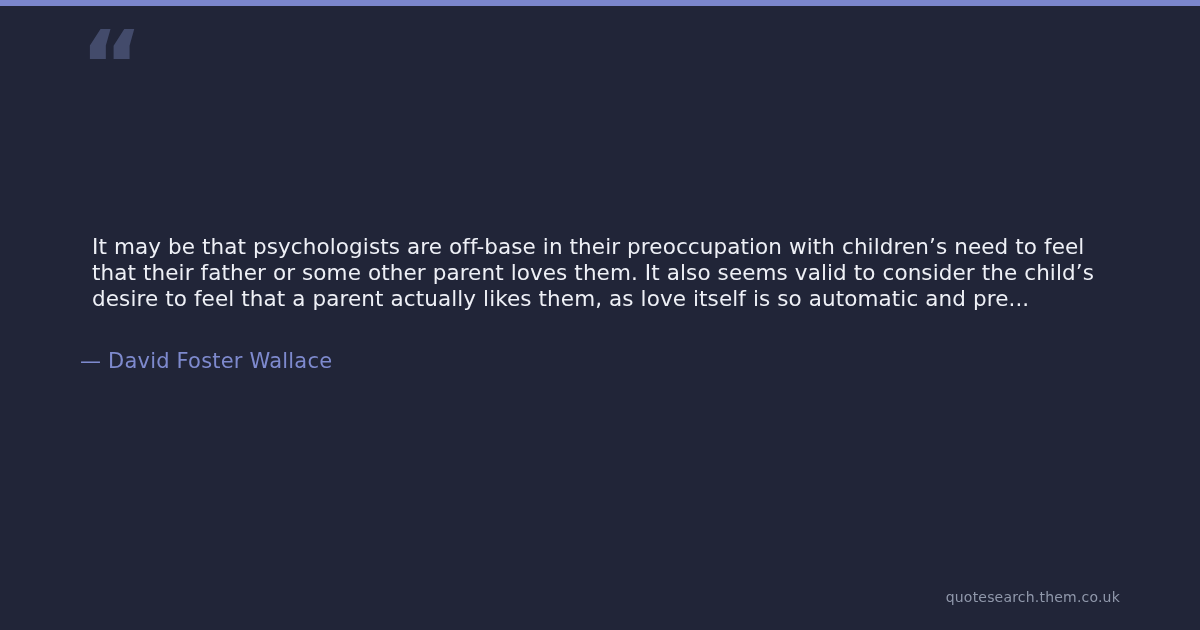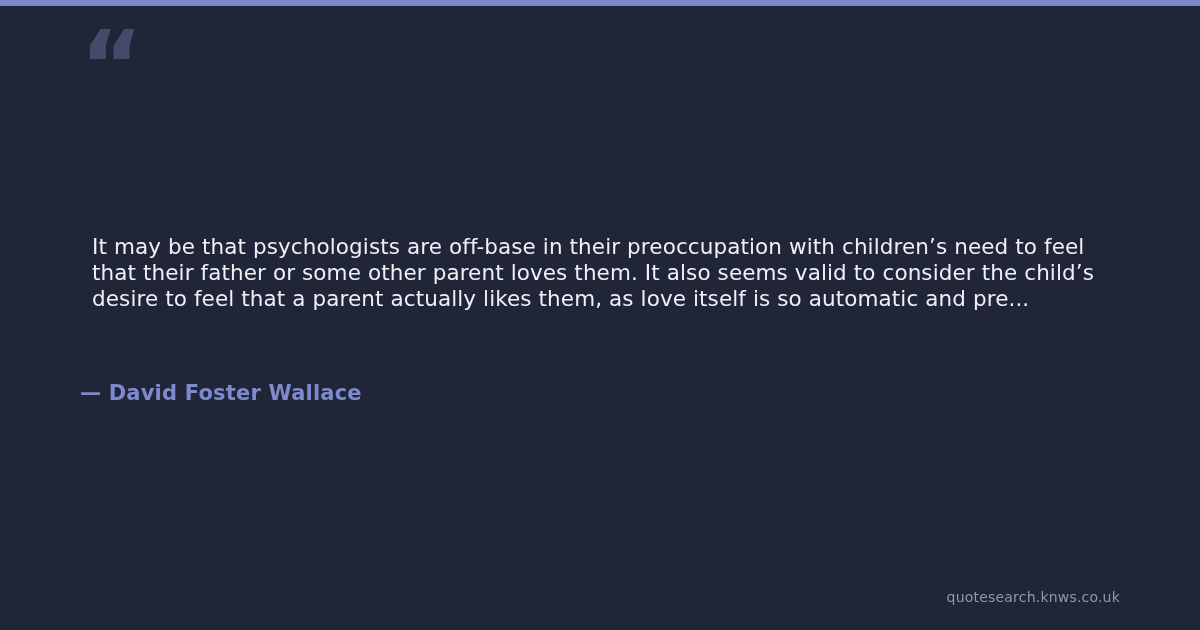--- a/index.html
+++ b/index.html
@@ -55,24 +55,24 @@
     font-family: "DejaVu Sans", sans-serif;
     font-size: 21.5px;
     line-height: 26px;
     color: #eef0f6;
     font-weight: 400;
     margin: 12px;
     letter-spacing: 0.1px;
   }
 
   .attribution {
-    margin-top: 69px;
+    margin-top: 37px;
     font-family: "DejaVu Sans", sans-serif;
     font-size: 21px;
-    font-weight: 700;
+    font-weight: 400;
     color: #7e8ace;
     letter-spacing: 0.2px;
   }
 
   .footer {
     position: absolute;
     right: 80px;
     bottom: 25px;
     font-family: "DejaVu Sans", sans-serif;
     font-size: 14px;
@@ -88,15 +88,15 @@
   <div class="accent-bar"></div>
 
   <div class="quote-mark">“</div>
 
   <div class="content">
     <p class="quote-text">It may be that psychologists are off-base in their preoccupation with children’s need to feel that their father or some other parent loves them. It also seems valid to consider the child’s desire to feel that a parent actually likes them, as love itself is so automatic and pre...</p>
 
     <div class="attribution">— David Foster Wallace</div>
   </div>
 
-  <div class="footer">quotesearch.knws.co.uk</div>
+  <div class="footer">quotesearch.them.co.uk</div>
 
 </div>
 
 </body></html>

